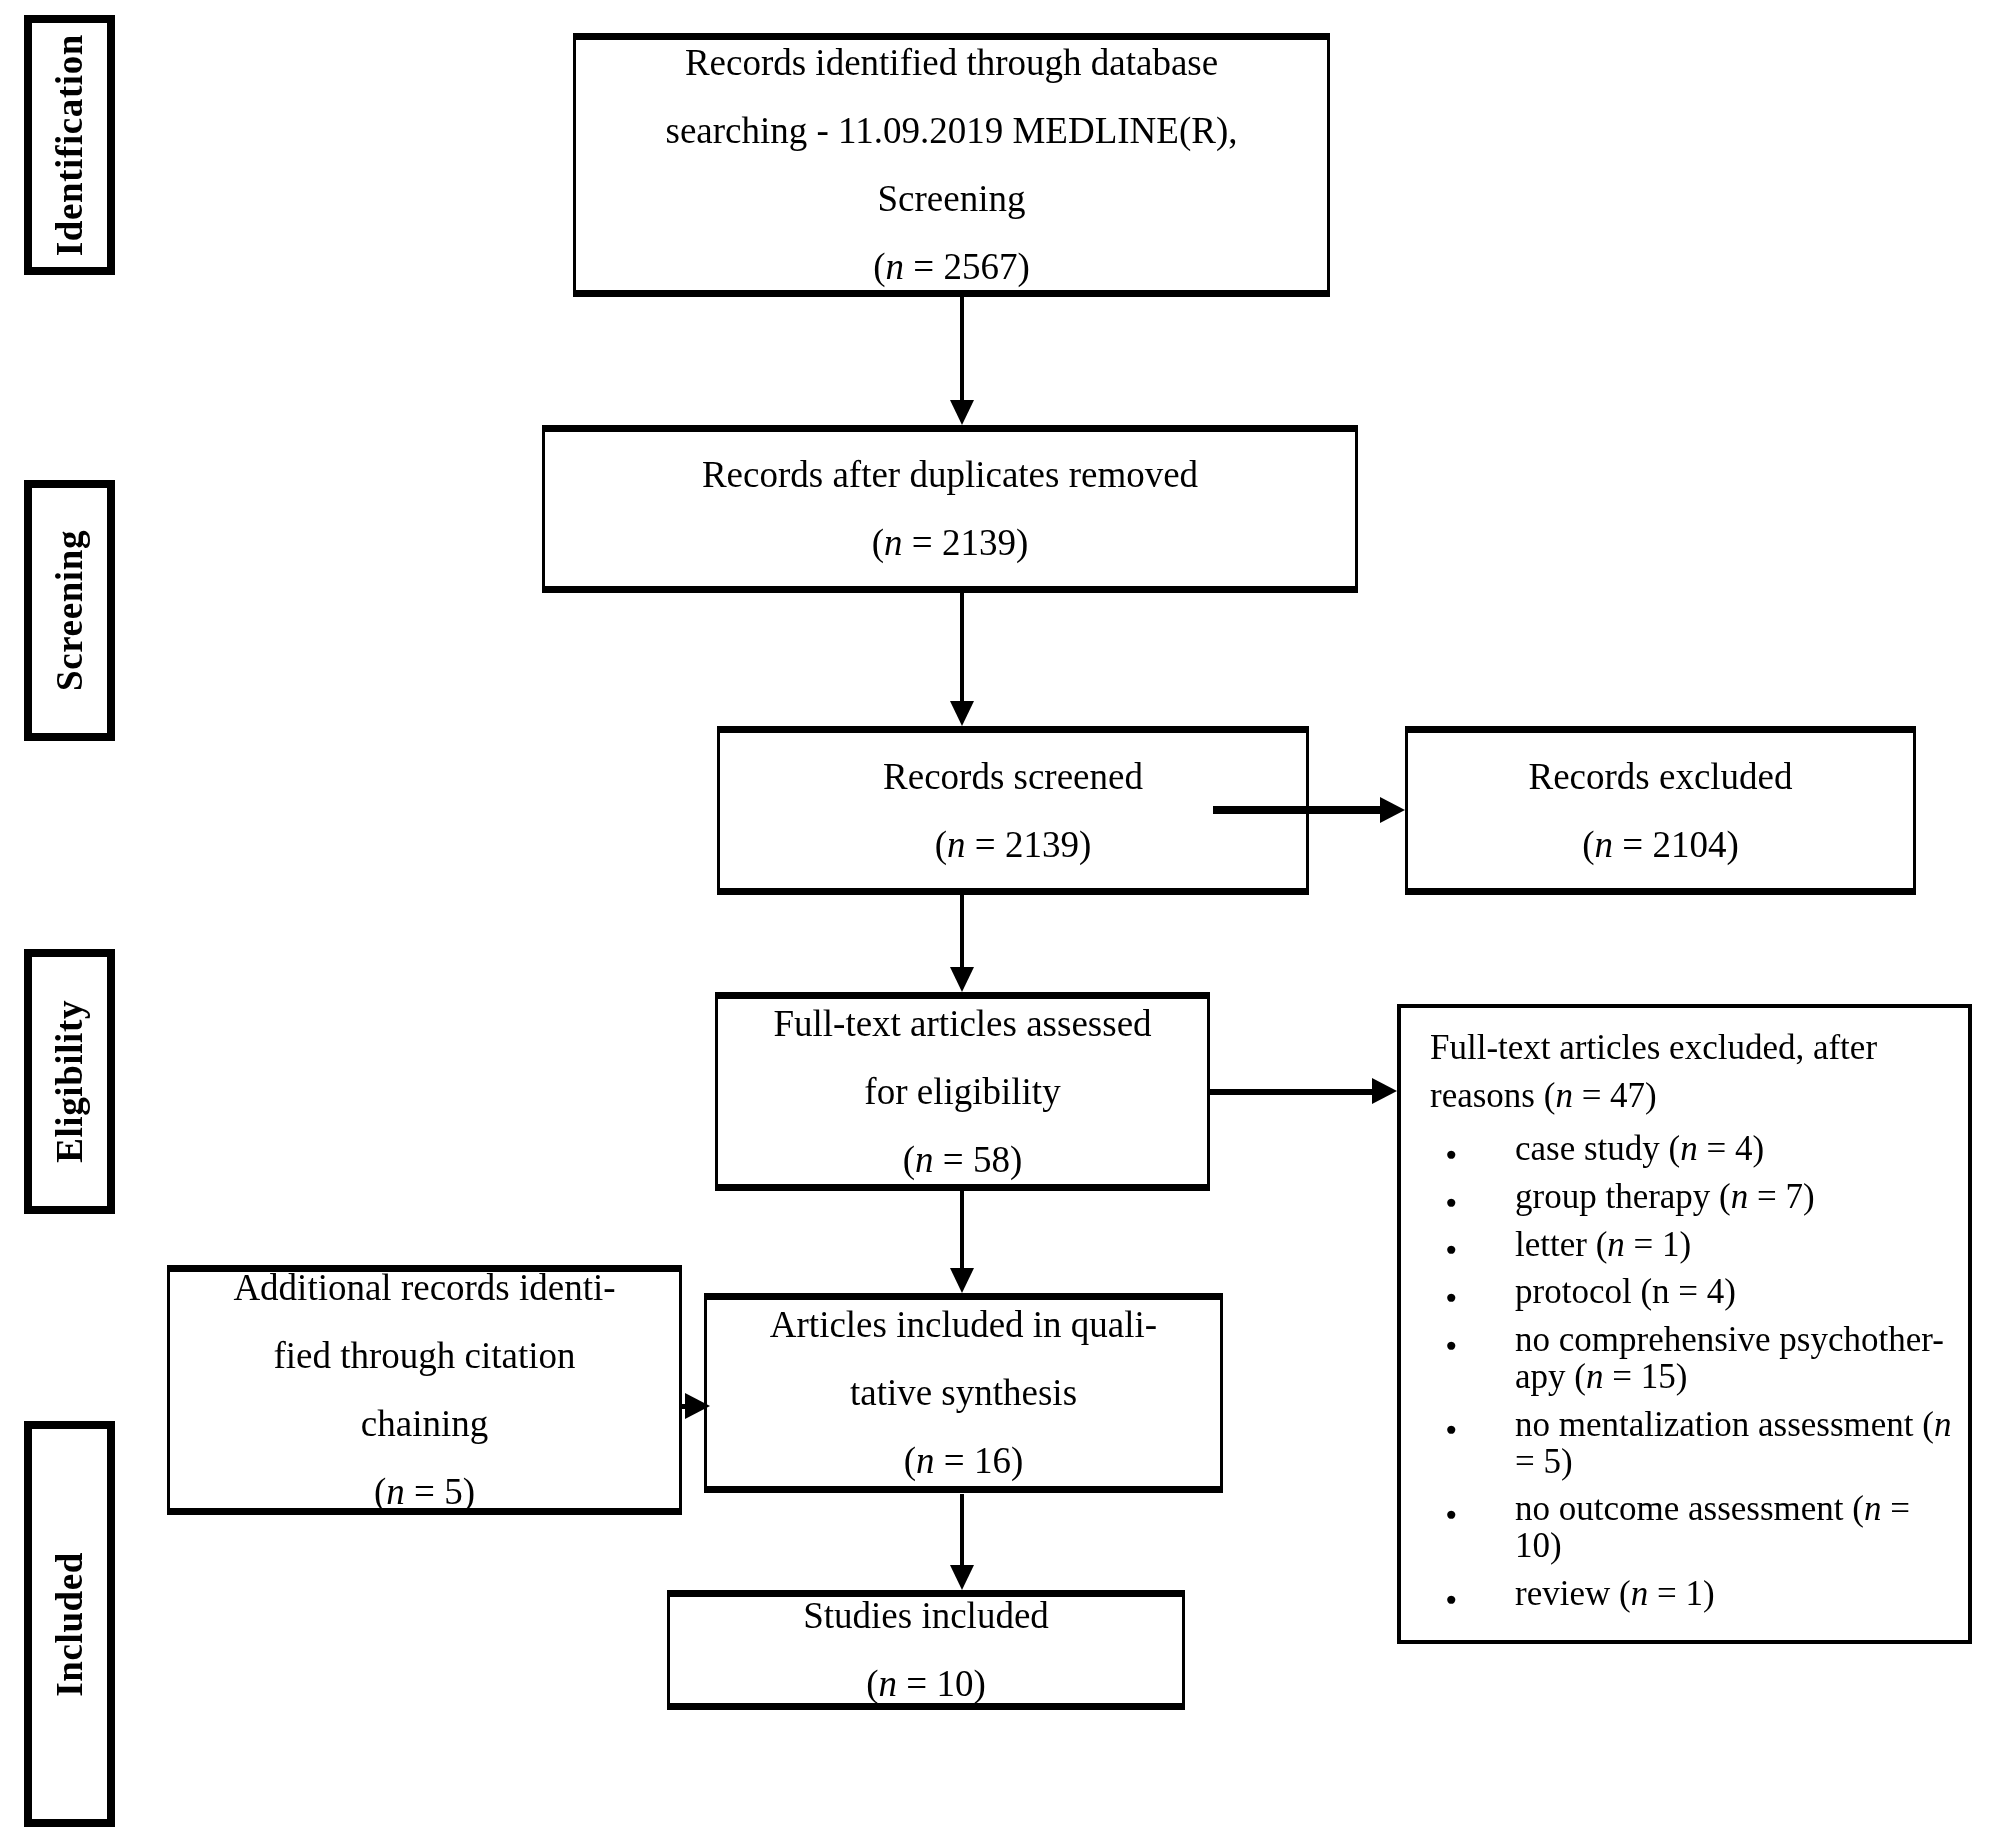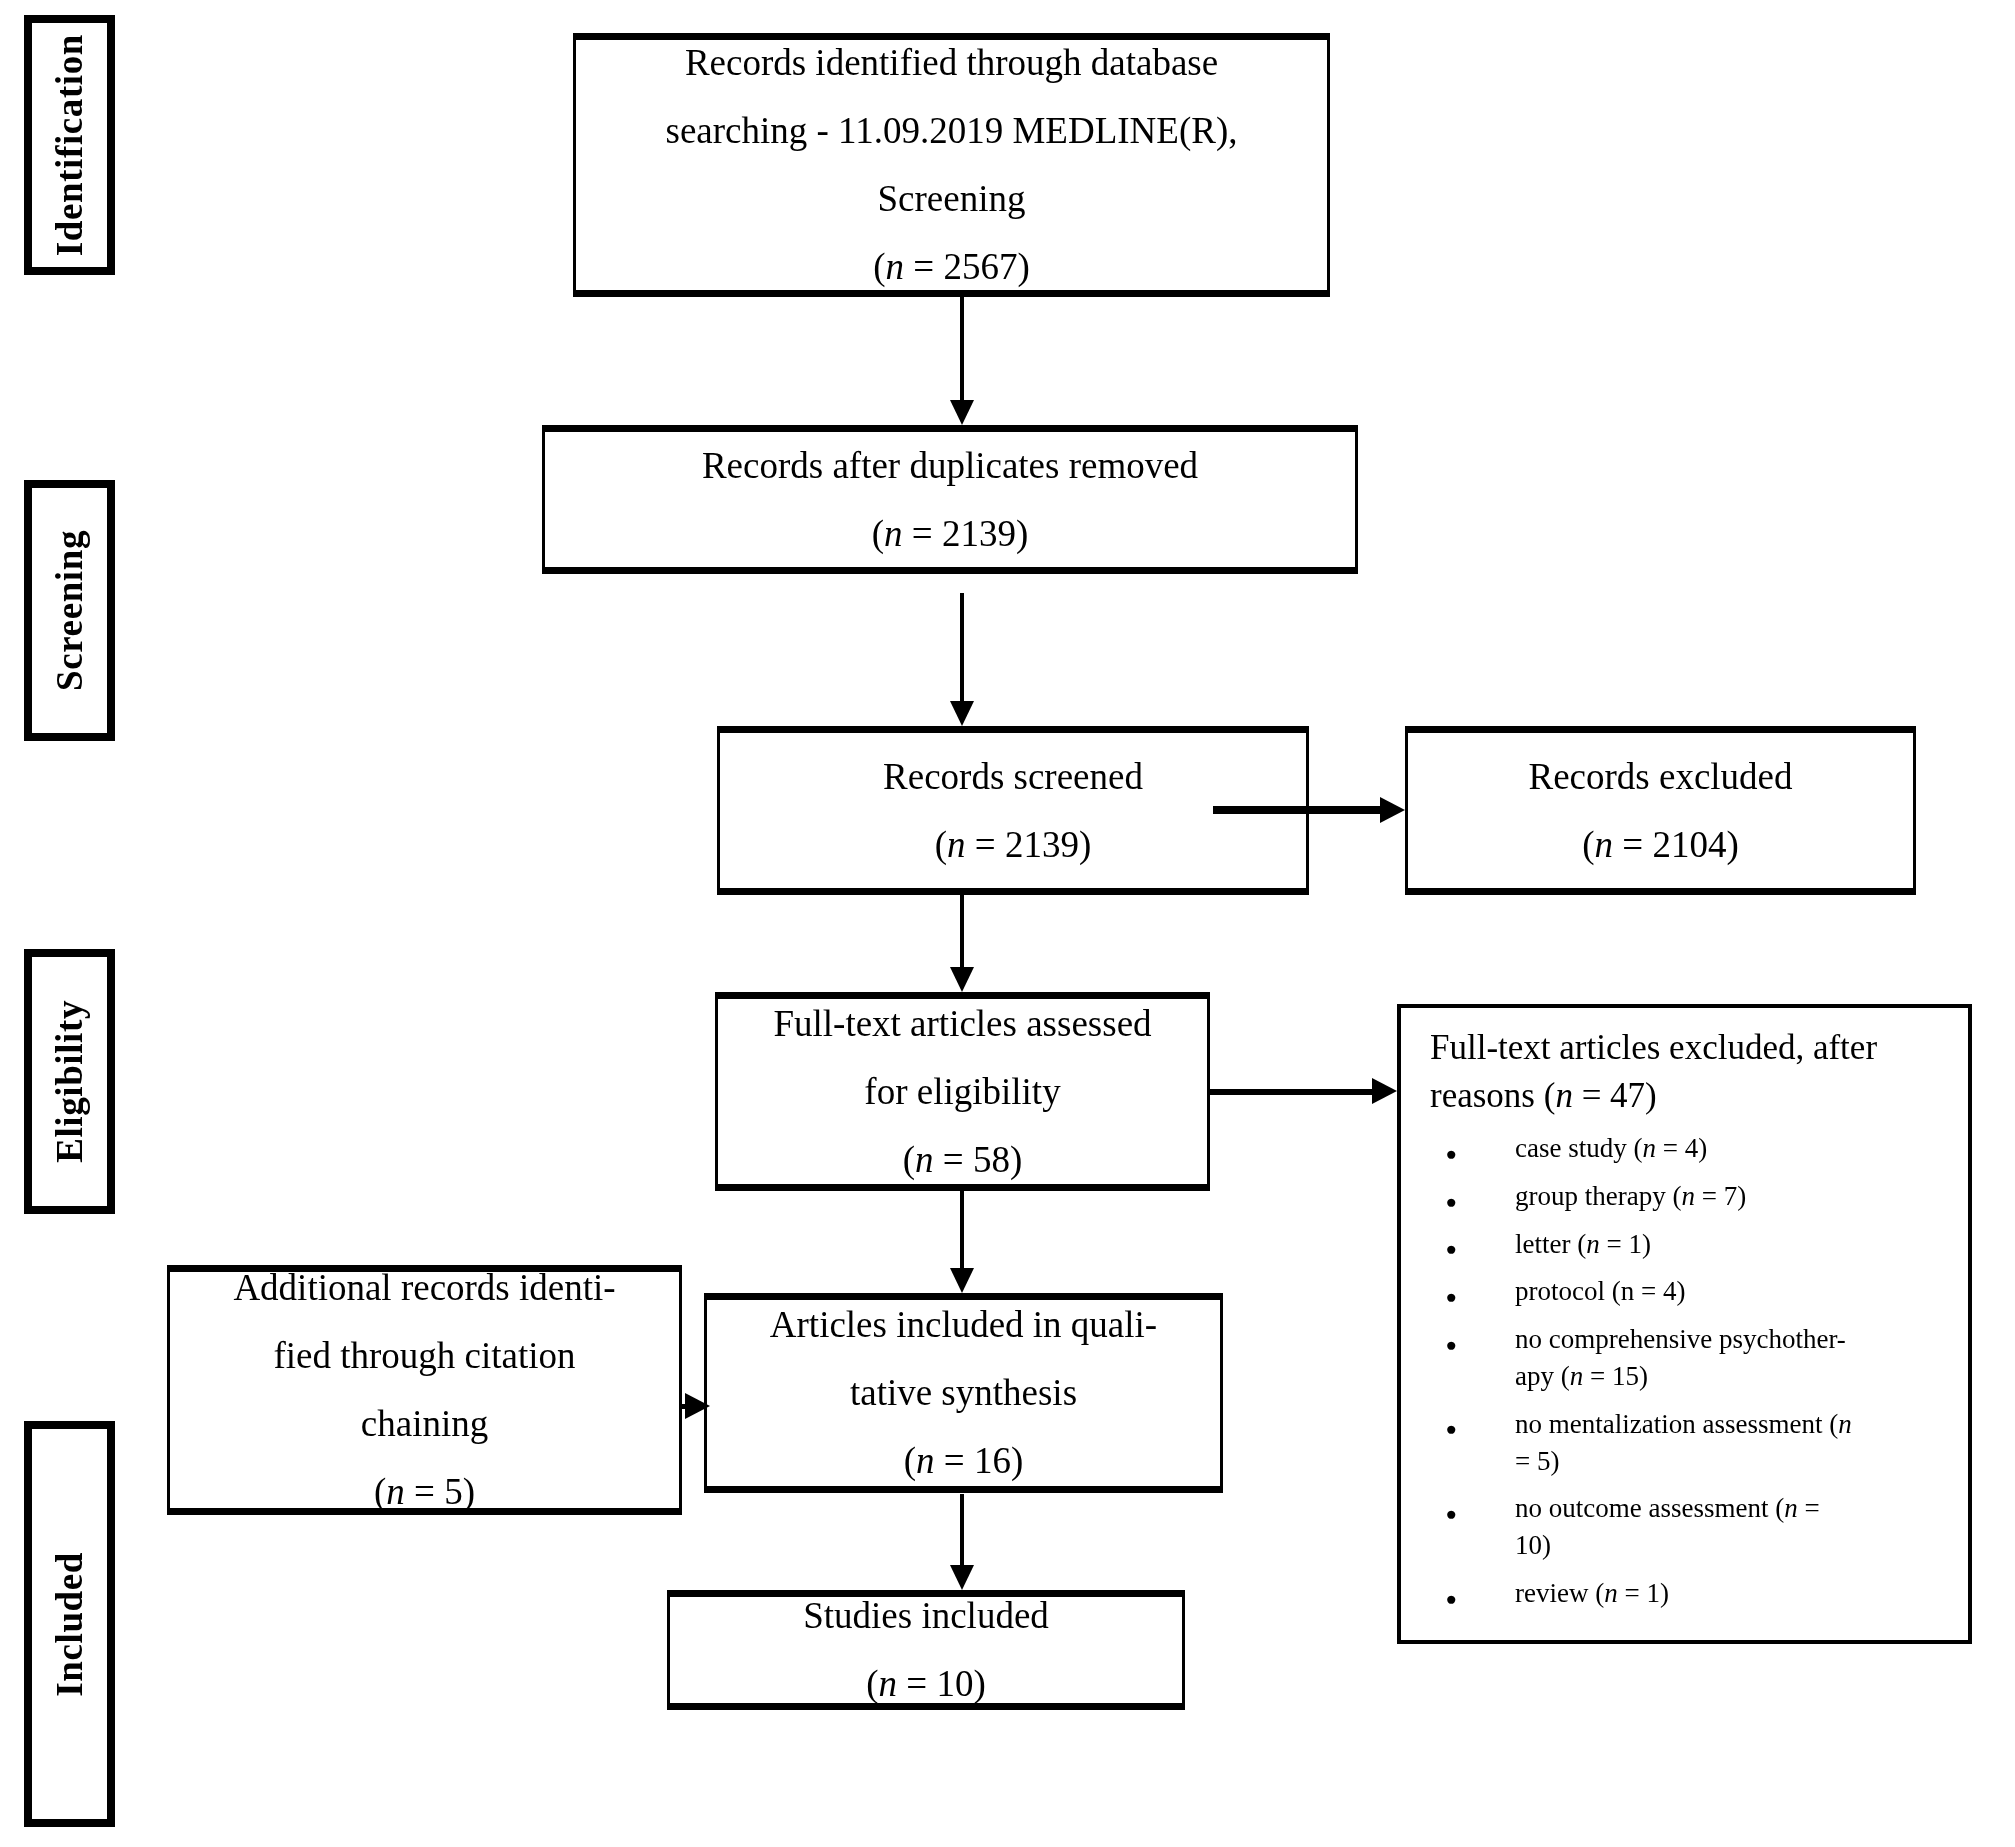--- a/index.html
+++ b/index.html
@@ -48,21 +48,21 @@
     border:4.2px solid #000;
     background:#fff;
     font-size:35px;line-height:48px;
     padding:15.5px 9px 6px 29px;
     text-align:left;
   }
   .reasons-title .tline{white-space:nowrap;}
   ul.reasons{
     list-style:none;
     margin:3.6px 0 0 0;padding:0;
-    font-size:27px;line-height:37px;
+    font-size:35px;line-height:37px;
   }
   ul.reasons li{
     position:relative;
     padding-left:85px;
     margin-top:10.7px;
   }
   ul.reasons li::before{
     content:"\25CF";
     position:absolute;left:15.5px;top:4.8px;
     font-size:19px;line-height:37px;
@@ -103,21 +103,21 @@
     <span class="slabel">Included</span>
   </div>
 
   <div class="fbox" style="left:573px;top:33px;width:757px;height:264px">
       <div class="tline">Records identified through database</div>
       <div class="tline">searching - 11.09.2019 MEDLINE(R),</div>
       <div class="tline">Screening</div>
       <div class="tline">(<i>n</i> = 2567)</div>
     </div>
 
-  <div class="fbox" style="left:542px;top:425px;width:816px;height:149px">
+  <div class="fbox" style="left:542px;top:425px;width:816px;height:168px">
       <div class="tline">Records after duplicates removed</div>
       <div class="tline">(<i>n</i> = 2139)</div>
     </div>
 
   <div class="fbox" style="left:717px;top:726px;width:592px;height:169px">
       <div class="tline">Records screened</div>
       <div class="tline">(<i>n</i> = 2139)</div>
     </div>
 
   <div class="fbox" style="left:1405px;top:726px;width:511px;height:169px">

